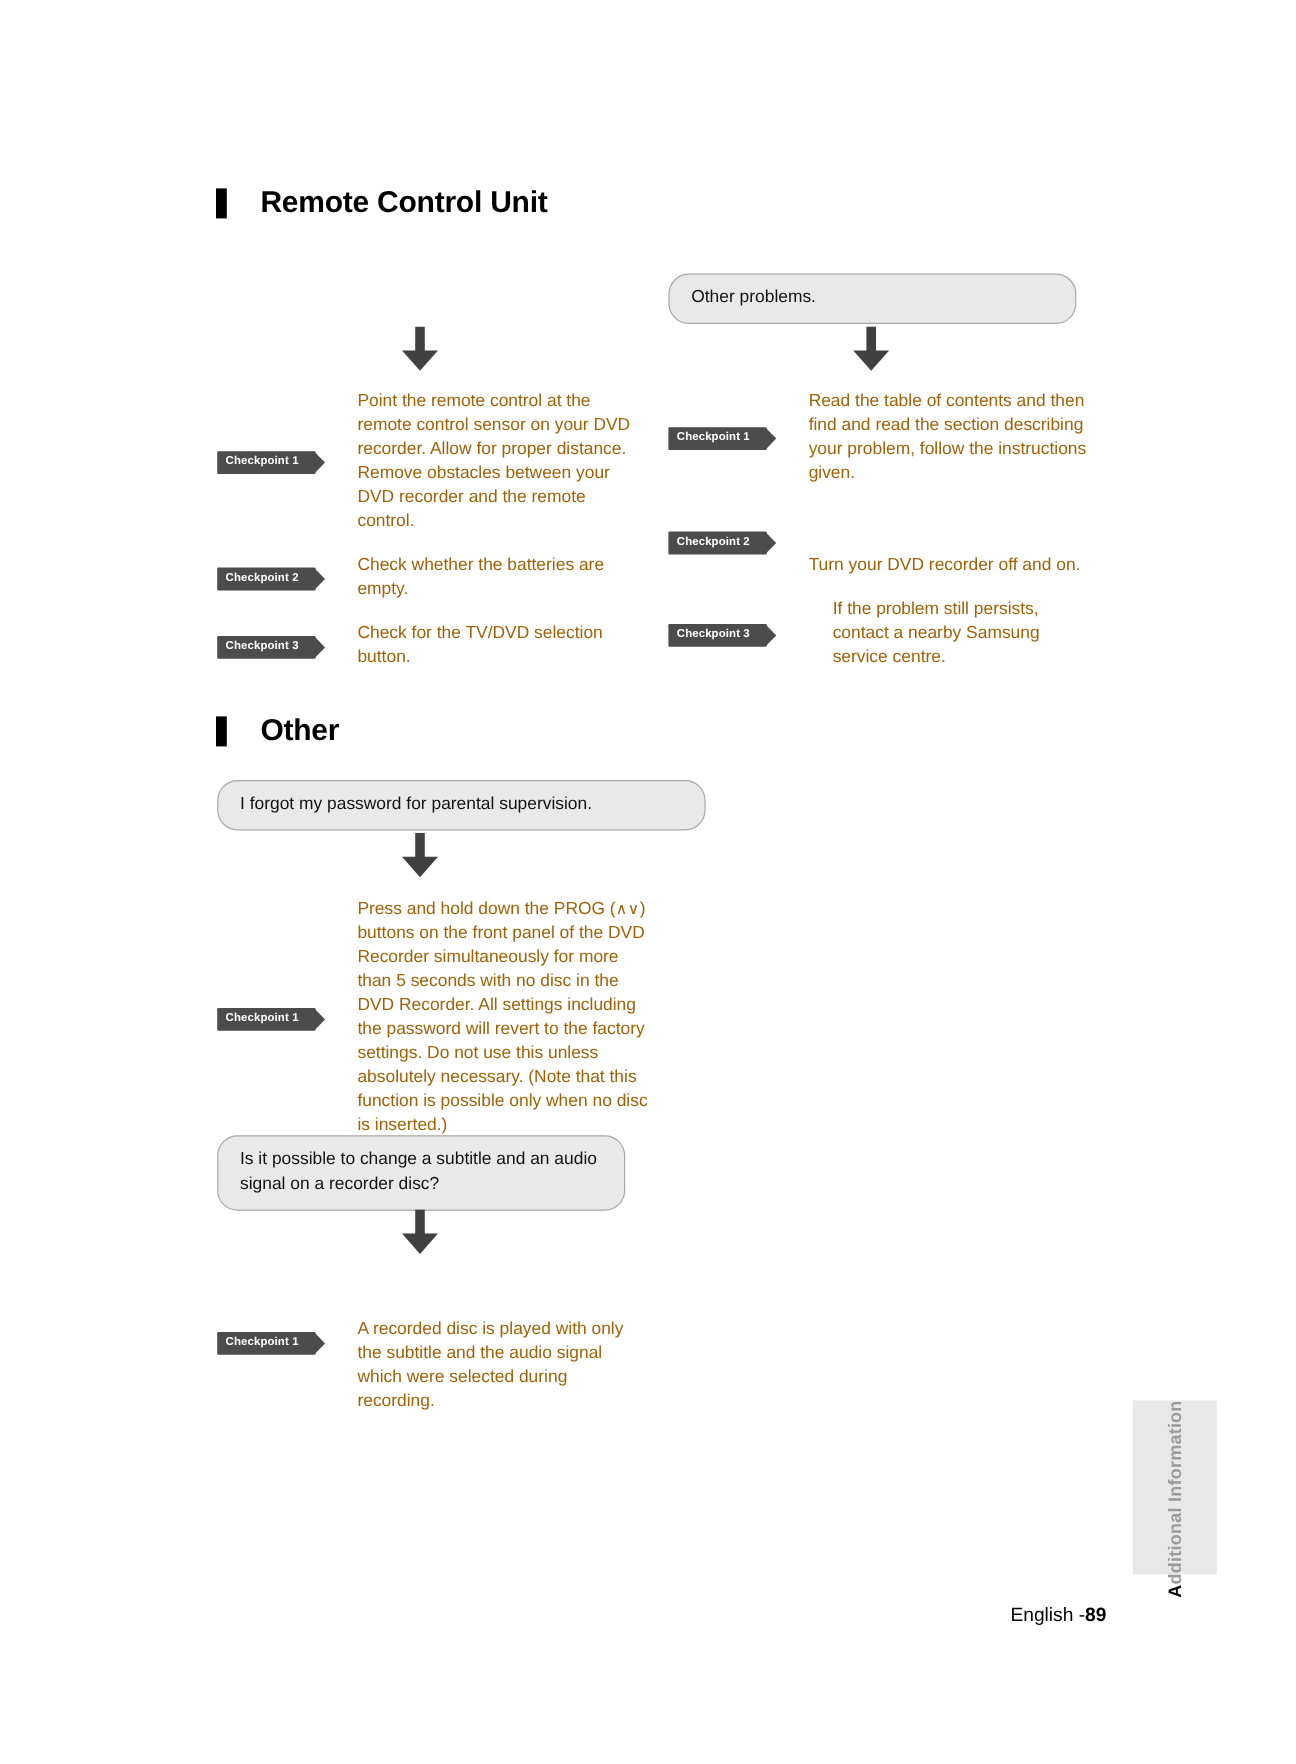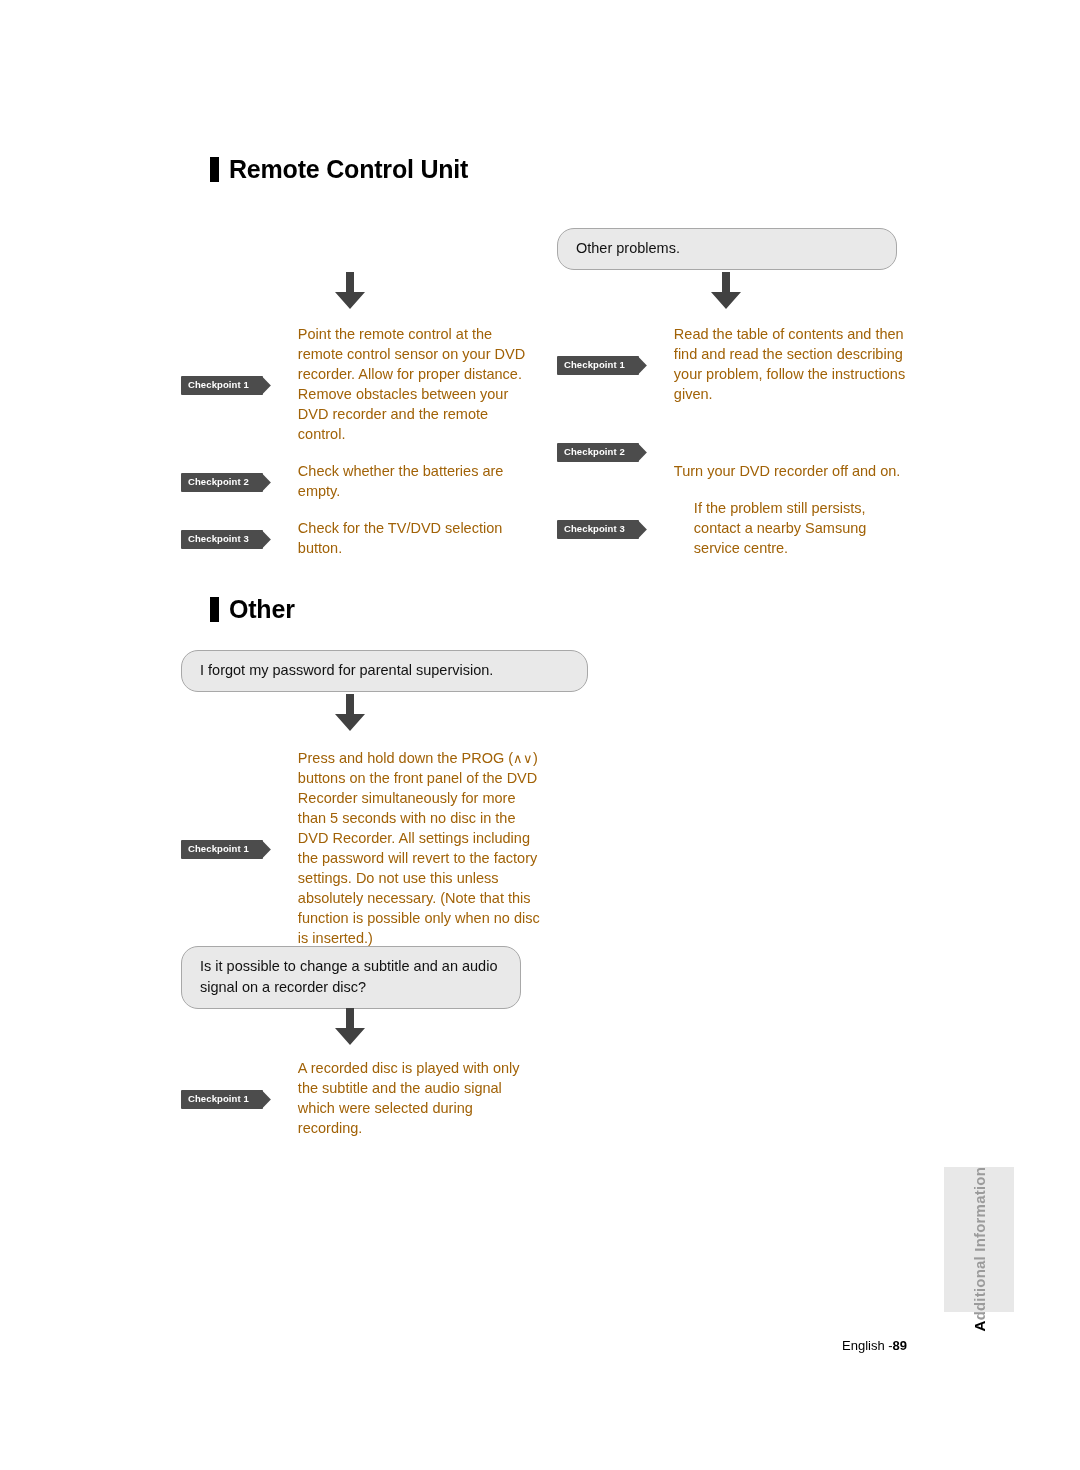--- a/index.html
+++ b/index.html
@@ -20,22 +20,21 @@
   .page {
     position: absolute;
     inset: 0;
   }
 
   
   .section-heading {
     position: absolute;
     display: flex;
     align-items: center;
-    gap: 10px;
-    margin-left: 30px;
+    gap: 28px;
   }
   .heading-marker {
     width: 9px;
     height: 25px;
     background: #000000;
     flex: none;
   }
   .heading-text {
     font-size: 25px;
     font-weight: bold;
@@ -130,21 +129,21 @@
     padding: 14px 0 0 0;
     white-space: nowrap;
   }
   .side-tab-label .lead {
     color: #000000;
   }
 
   
   .footer {
     position: absolute;
-    font-size: 13px;
+    font-size: 16px;
     color: #000000;
     white-space: nowrap;
   }
   .footer .page-num {
     font-weight: bold;
   }
 </style>
 </head>
 <body>
 
@@ -236,21 +235,21 @@
 
   <div class="down-arrow" style="left:333px; top:1008px;">
     <svg viewBox="0 0 34 38" xmlns="http://www.w3.org/2000/svg">
       <path d="M13 0 H21 V20 H32 L17 37 L2 20 H13 Z" fill="#414141"></path>
     </svg>
   </div>
 
   <div class="checkpoint-group" style="left:181px; top:1058px; width:360px;">
     <div class="checkpoint-row">
       <div class="checkpoint-badge">Checkpoint 1</div>
-      <div class="checkpoint-text" style="width:245px; margin-left:35px;">A recorded disc is played with only the subtitle and the audio signal which were selected during recording.</div>
+      <div class="checkpoint-text" style="width:245px; margin-left:35px;margin-top:40px;">A recorded disc is played with only the subtitle and the audio signal which were selected during recording.</div>
     </div>
   </div>
 
   <div class="side-tab" style="left:944px; top:1167px; width:70px; height:145px;">
     <div class="side-tab-label"><span class="lead">A</span><span>dditional Information</span></div>
   </div>
 
   <div class="footer" style="left:842px; top:1338px;">
     <span>English -</span><span class="page-num">89</span>
   </div>

